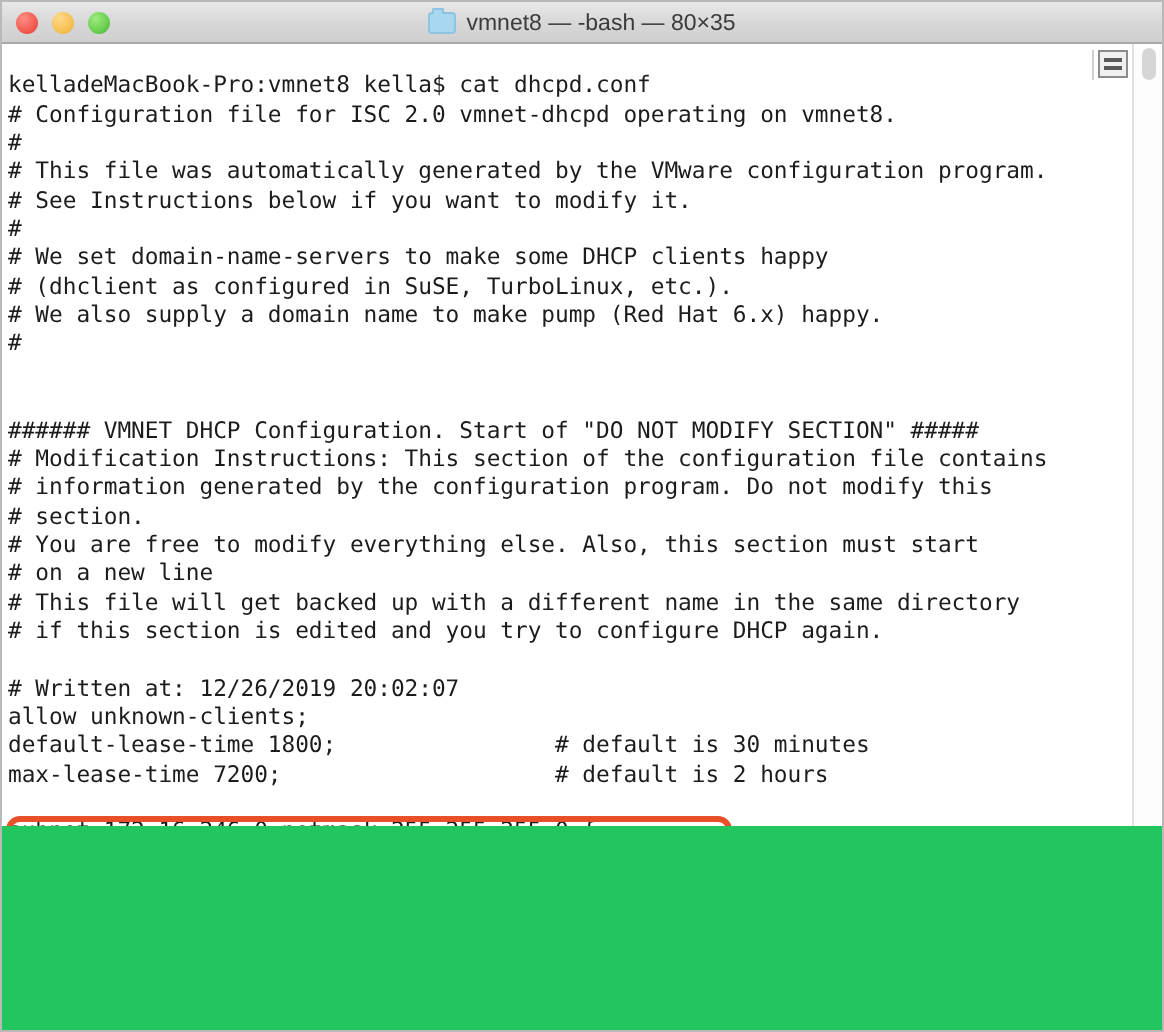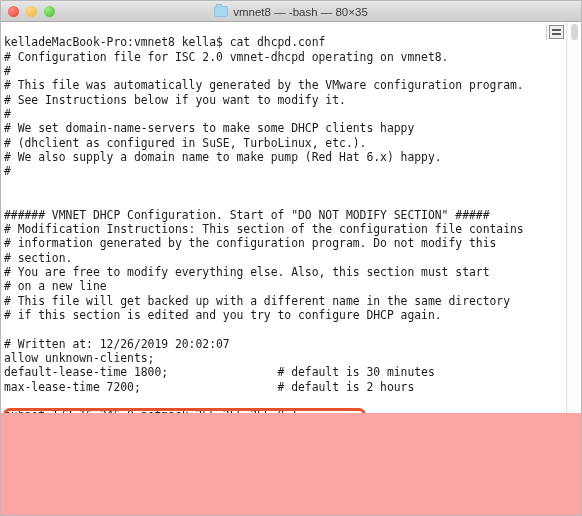--- a/index.html
+++ b/index.html
@@ -11,21 +11,21 @@
     width: 582px;
     height: 516px;
     overflow: hidden;
     font-family: "DejaVu Sans Mono", monospace;
   }
 
   #window {
     position: relative;
     width: 582px;
     height: 516px;
-    background: #fca5a5;
+    background: #22c55e;
     box-sizing: border-box;
     border: 1px solid #b9b9b9;
     overflow: hidden;
   }
 
   
   #titlebar {
     position: relative;
     height: 21px;
     background: linear-gradient(to bottom, #e8e8e8 0%, #d8d8d8 50%, #cfcfcf 100%);

